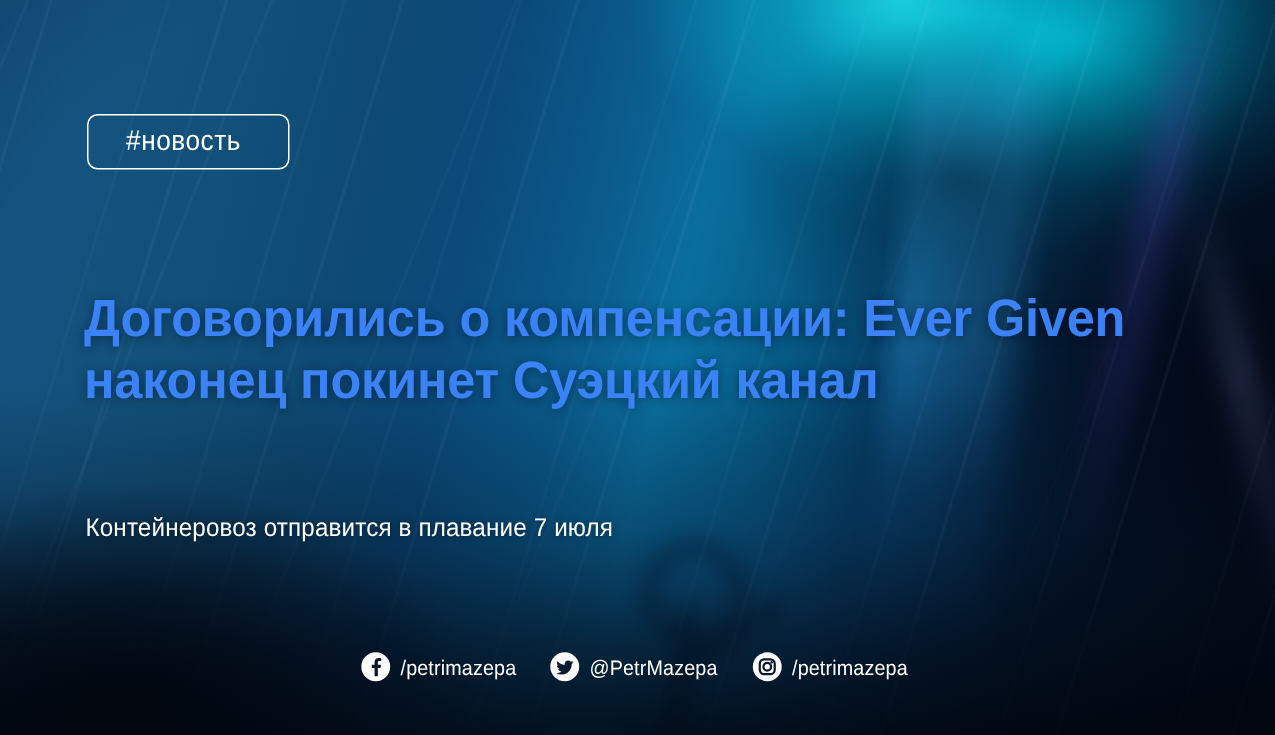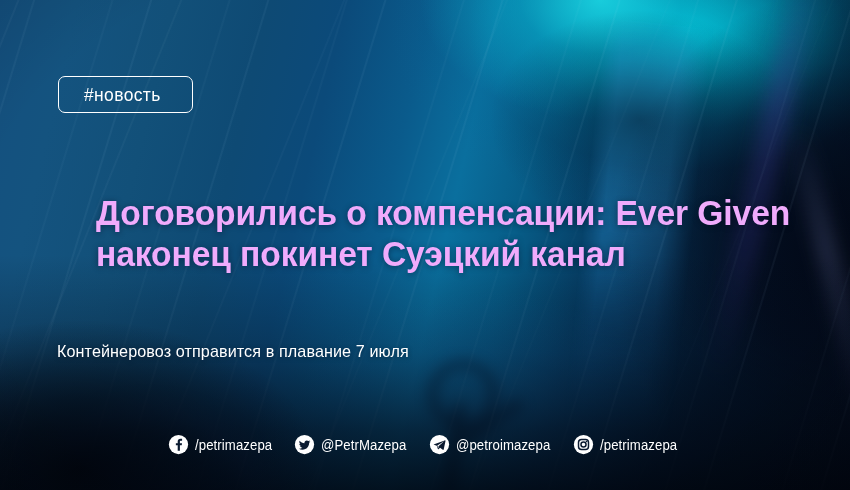--- a/index.html
+++ b/index.html
@@ -267,28 +267,27 @@
     white-space: nowrap;
     transform: scaleX(0.92);
     transform-origin: left center;
   }
 
   .headline {
     position: absolute;
     left: 56px;
     top: 192px;
     width: 640px;
-    color: #f0abfc;
+    color: #3b82f6;
     font-family: "Liberation Sans Narrow", "Liberation Sans", sans-serif;
     font-size: 35px;
     font-weight: 700;
     line-height: 1.18;
     letter-spacing: -0.1px;
     text-shadow: 0 1px 7px rgba(0,10,30,0.45);
-    margin-left: 40px;
   }
   .headline .hl-line {
     display: block;
     transform: scaleX(0.96);
     transform-origin: left center;
     white-space: nowrap;
   }
 
   .subtitle {
     position: absolute;
@@ -386,27 +385,20 @@
       </div>
 
       <div class="social-item">
         <svg class="social-icon" viewBox="0 0 24 24">
           <circle cx="12" cy="12" r="11" fill="#ffffff"></circle>
           <path fill="#0b1a30" d="M18.6 8.55c-0.48 0.22-1 0.36-1.54 0.43c0.55-0.33 0.98-0.86 1.18-1.49c-0.52 0.31-1.09 0.53-1.7 0.65c-0.49-0.52-1.19-0.85-1.96-0.85c-1.48 0-2.68 1.2-2.68 2.69c0 0.21 0.02 0.41 0.07 0.61c-2.23-0.11-4.2-1.18-5.52-2.8c-0.23 0.4-0.36 0.86-0.36 1.35c0 0.93 0.47 1.76 1.19 2.24c-0.44-0.01-0.86-0.14-1.22-0.34v0.04c0 1.3 0.93 2.39 2.15 2.63c-0.22 0.06-0.46 0.09-0.71 0.09c-0.17 0-0.34-0.01-0.5-0.05c0.34 1.07 1.33 1.85 2.51 1.87c-0.92 0.72-2.08 1.15-3.34 1.15c-0.22 0-0.43-0.01-0.64-0.04c1.19 0.76 2.6 1.21 4.12 1.21c4.95 0 7.65-4.1 7.65-7.65l-0.01-0.35c0.53-0.38 0.98-0.85 1.34-1.39z"></path>
         </svg>
         <span class="social-label">@PetrMazepa</span>
       </div>
 
-      <div class="social-item">
-        <svg class="social-icon" viewBox="0 0 24 24">
-          <circle cx="12" cy="12" r="11" fill="#ffffff"></circle>
-          <path fill="#0b1a30" d="M17.9 7.4L5.9 11.7c-0.6 0.22-0.58 0.56-0.1 0.7l3.06 0.96l1.18 3.62c0.14 0.39 0.07 0.55 0.48 0.55c0.32 0 0.46-0.14 0.64-0.31l1.48-1.44l3.08 2.28c0.57 0.31 0.98 0.15 1.12-0.52l2.02-9.52c0.2-0.83-0.32-1.2-0.96-0.92z M9.5 13.05l6.75-4.26c0.33-0.2 0.63-0.09 0.38 0.13l-5.78 5.22l-0.22 2.4z"></path>
-        </svg>
-        <span class="social-label">@petroimazepa</span>
-      </div>
 
       <div class="social-item">
         <svg class="social-icon" viewBox="0 0 24 24">
           <circle cx="12" cy="12" r="11" fill="#ffffff"></circle>
           <rect x="6.3" y="6.3" width="11.4" height="11.4" rx="3.4" ry="3.4" fill="none" stroke="#0b1a30" stroke-width="1.7"></rect>
           <circle cx="12" cy="12" r="2.9" fill="none" stroke="#0b1a30" stroke-width="1.7"></circle>
           <circle cx="15.4" cy="8.6" r="0.95" fill="#0b1a30"></circle>
         </svg>
         <span class="social-label">/petrimazepa</span>
       </div>

